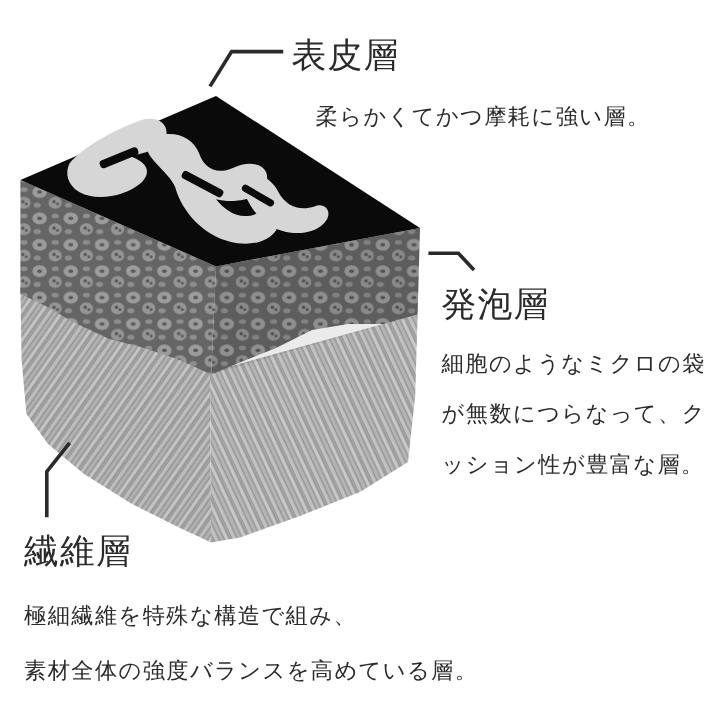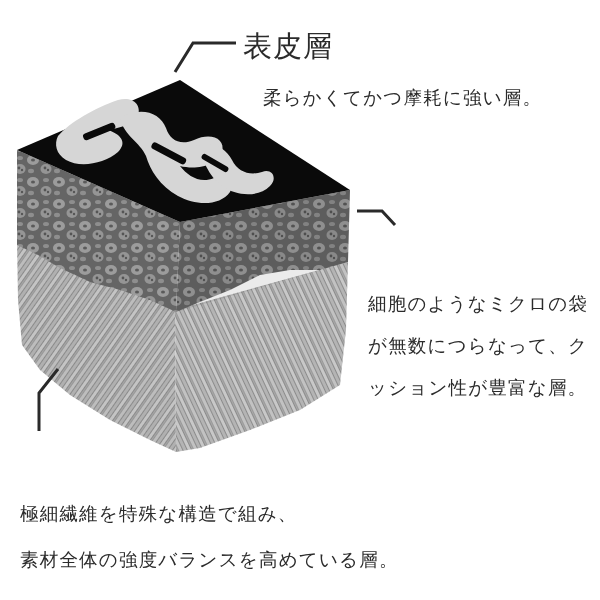--- a/index.html
+++ b/index.html
@@ -79,17 +79,19 @@
     <g stroke="#2a2a2a" stroke-width="3" fill="none">
       <polyline points="175,72 193,43 236,43"></polyline>
       <polyline points="357,211 382,211 395,225"></polyline>
       <polyline points="58,369 39,393 39,431"></polyline>
     </g>
   </svg>
 
   <div class="txt title" id="skin-title">表皮層</div>
   <div class="txt desc" id="skin-desc">柔らかくてかつ摩耗に強い層。</div>
 
+  <div class="txt title" id="foam-title">発泡層</div>
   <div class="txt desc" id="foam-desc">細胞のようなミクロの袋が無数につらなって、クッション性が豊富な層。</div>
 
+  <div class="txt title" id="fiber-title">繊維層</div>
   <div class="txt desc" id="fiber-desc-1">極細繊維を特殊な構造で組み、</div>
   <div class="txt desc" id="fiber-desc-2">素材全体の強度バランスを高めている層。</div>
 </div>
 
 </body></html>

